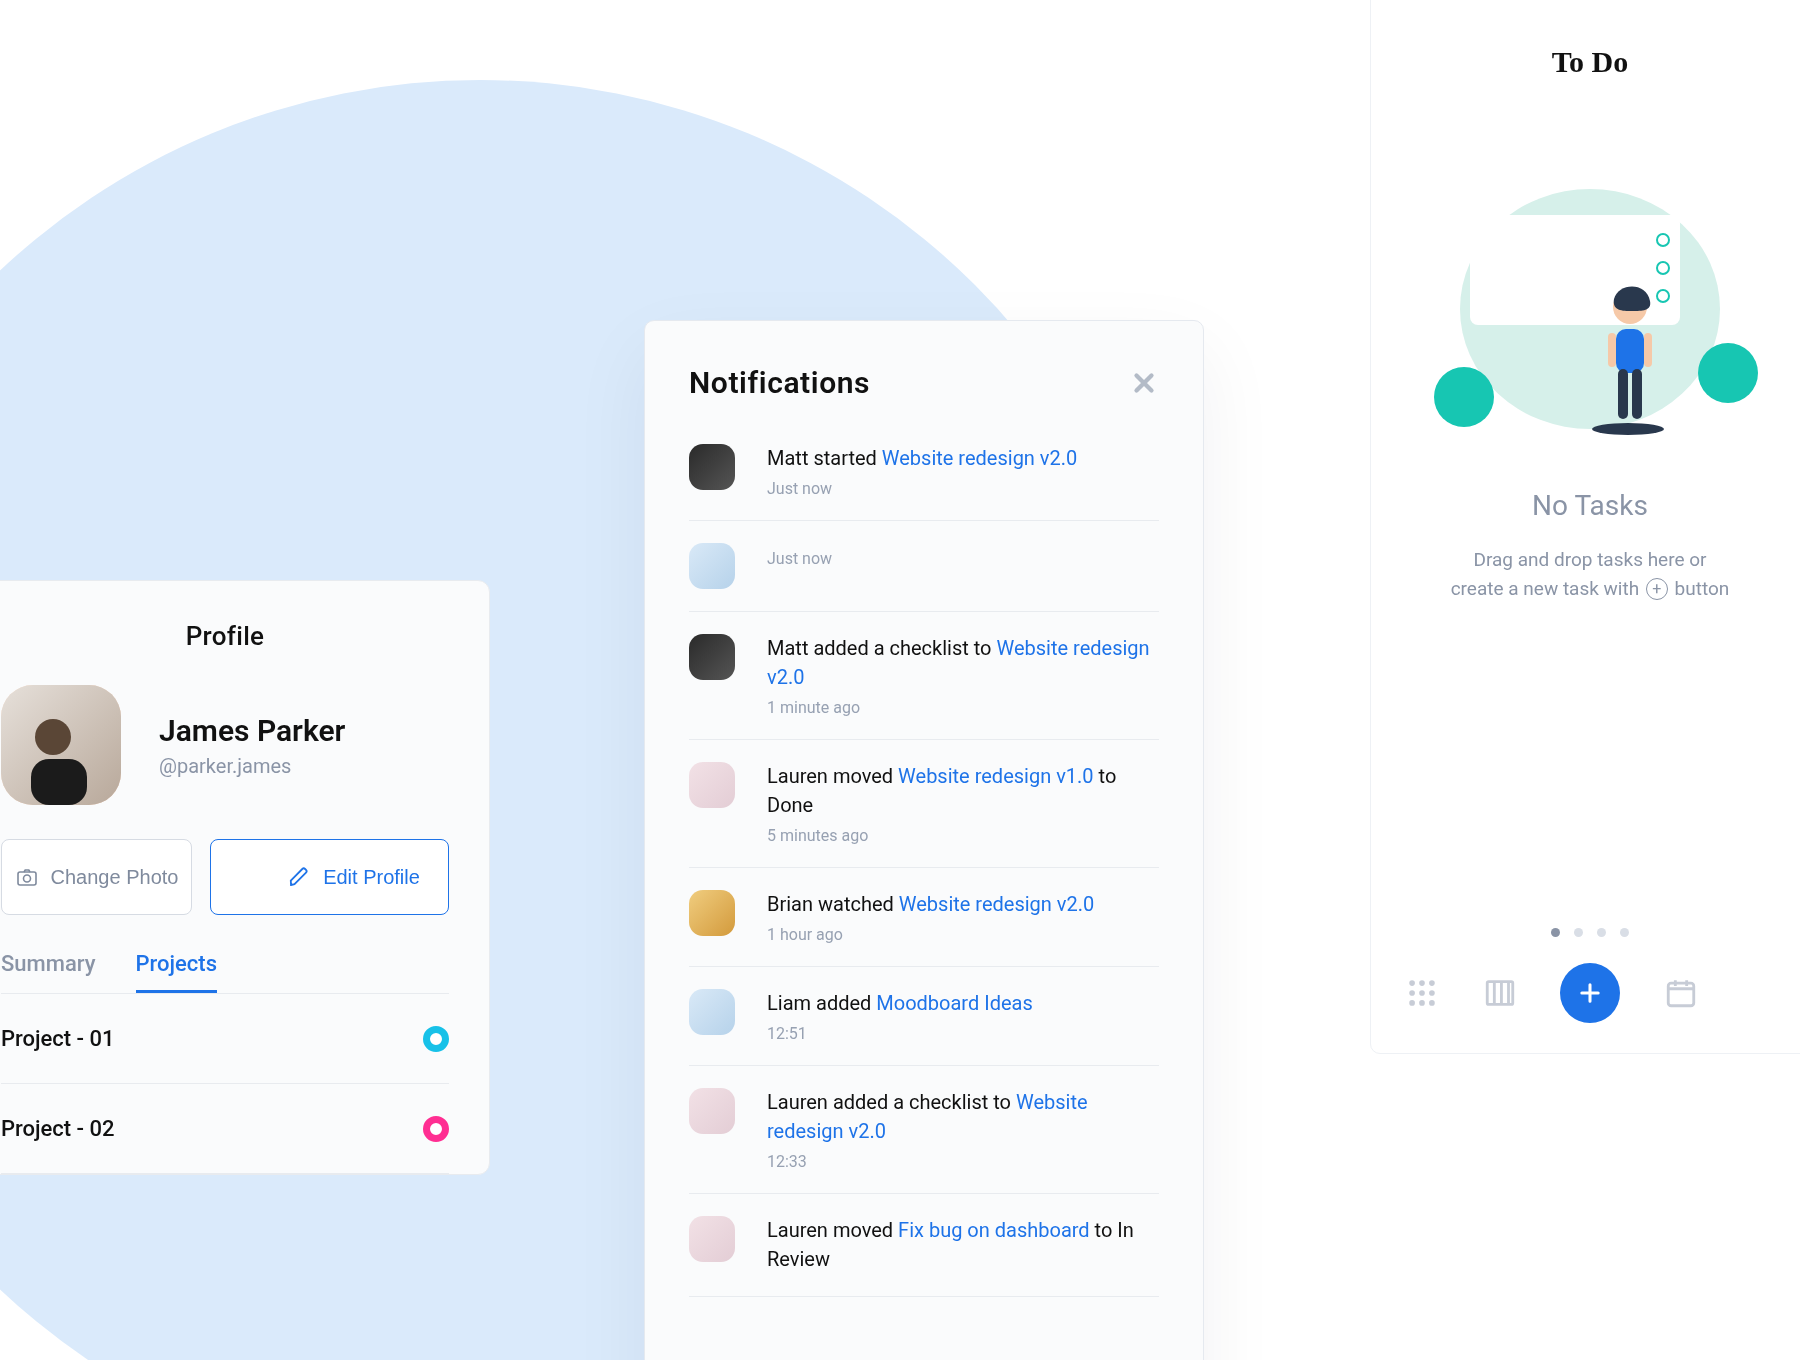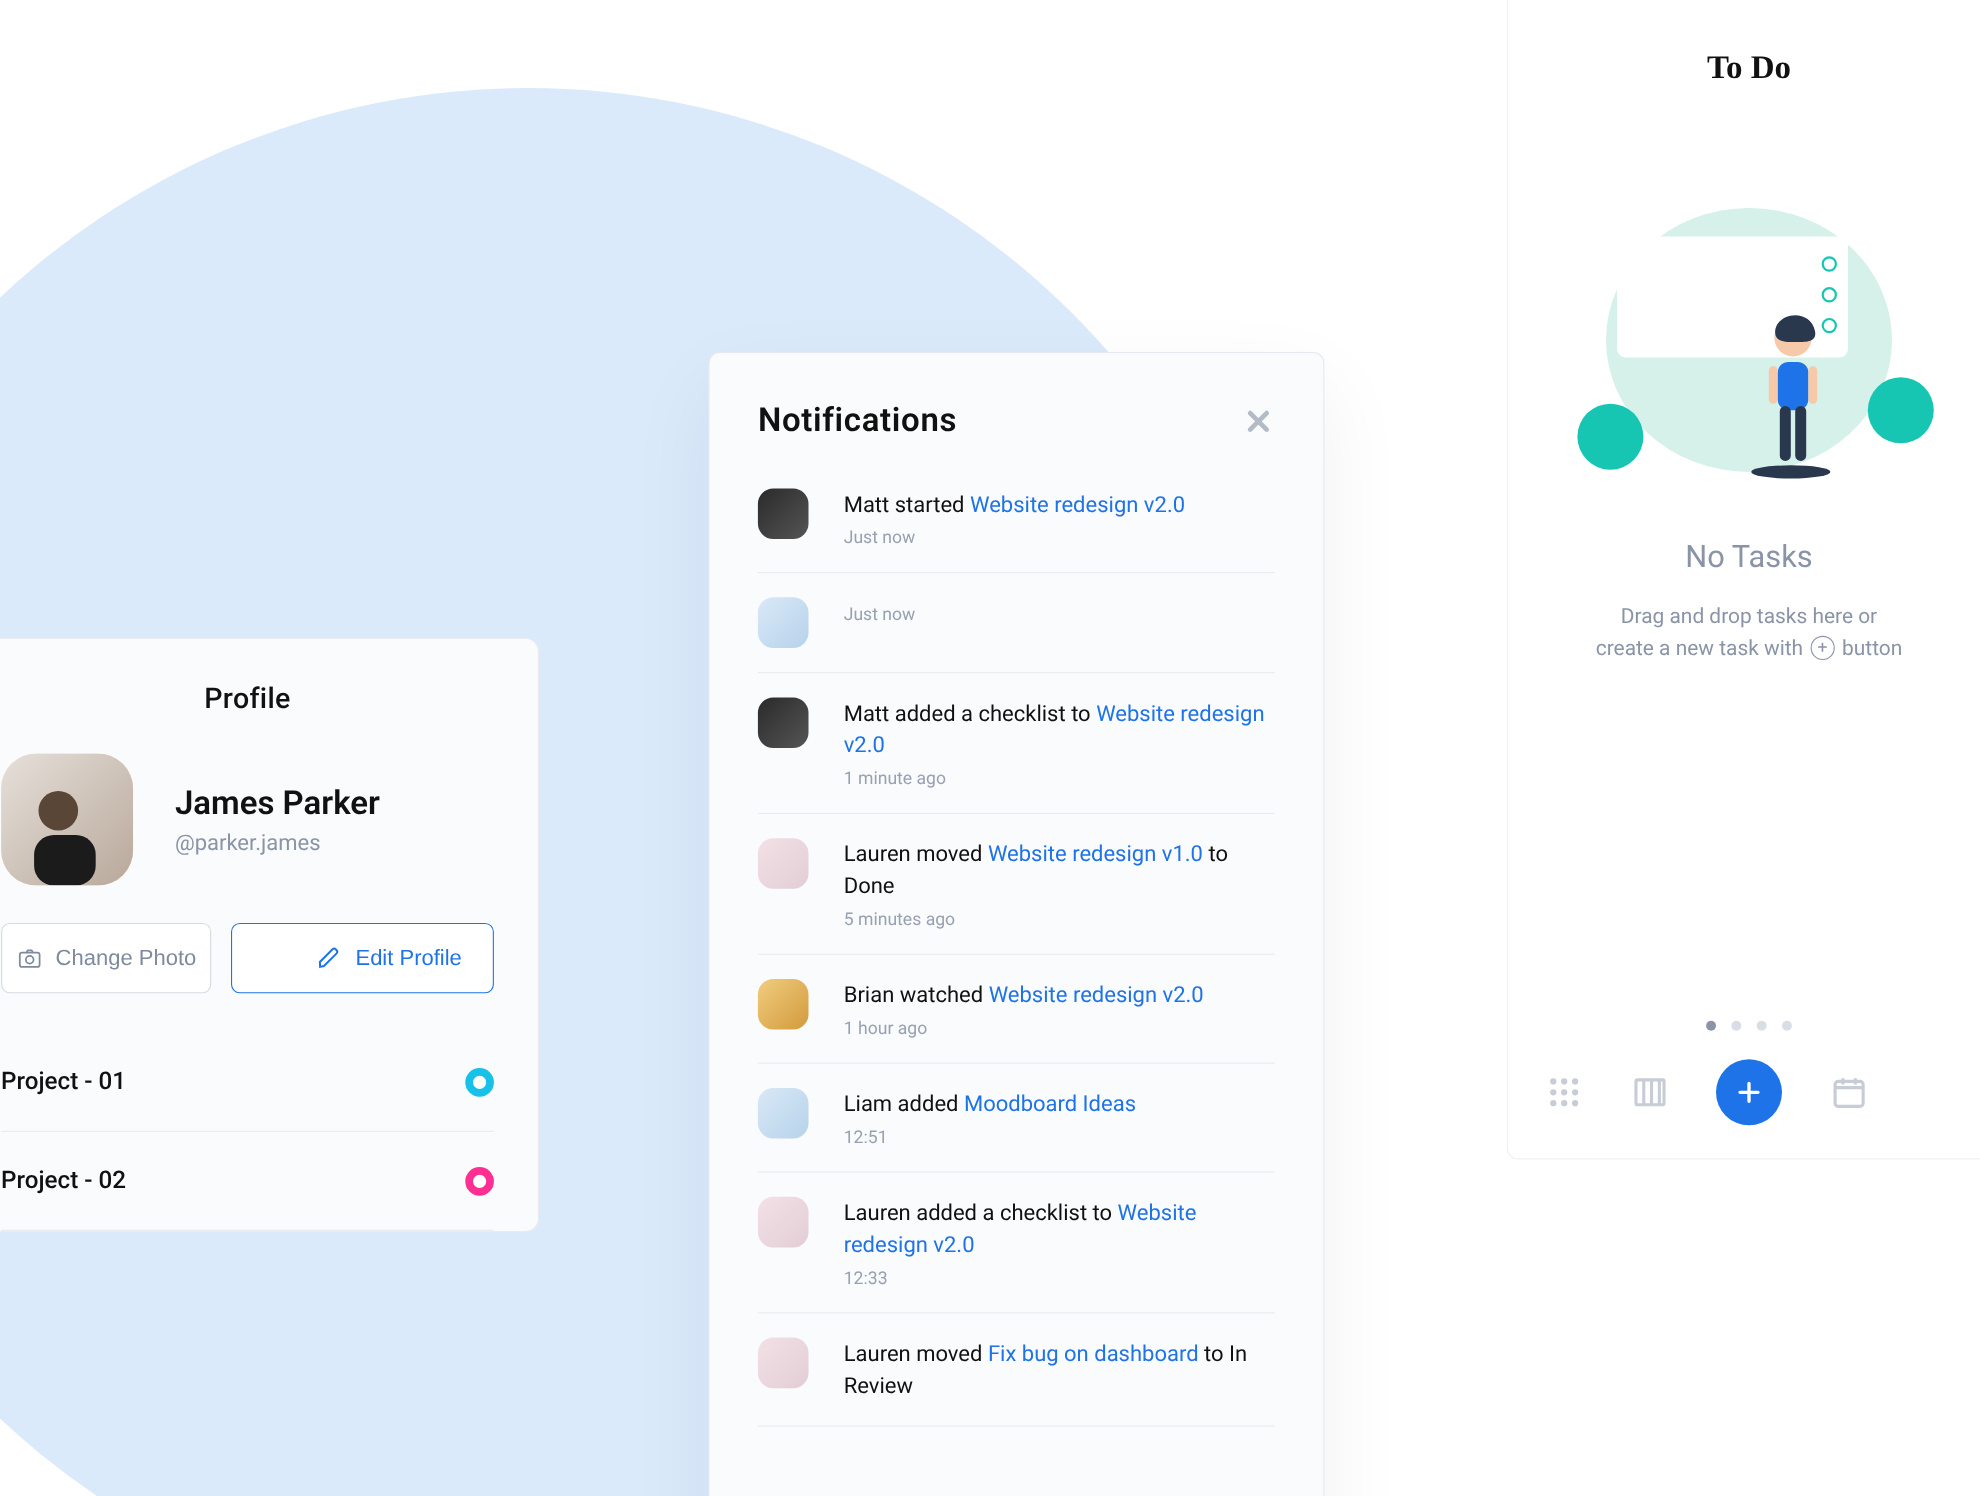--- a/index.html
+++ b/index.html
@@ -49,21 +49,21 @@
     width: 120px; height: 120px; border-radius: 32px; overflow: hidden; flex: 0 0 120px;
     background: linear-gradient(135deg,#ffe4d2,#f1c9b0);
     display:flex;align-items:center;justify-content:center;
   }
   .avatar-lg svg { width:100%; height:100%; }
   .profile-name { font-size: 30px; font-weight: 600; color:#111; }
   .profile-handle { font-size: 20px; color:#8a94a6; margin-top:6px; }
 
   .profile-buttons { display:flex; gap:18px; margin-bottom:36px; }
   .btn {
-    flex:1; height:64px; border:1.5px solid #d6dbe3; border-radius:8px;
+    flex:1; height:76px; border:1.5px solid #d6dbe3; border-radius:8px;
     display:flex; align-items:center; justify-content:center; gap:12px;
     font-size:20px; color:#7f8a9d; background:#fff; cursor:pointer;
   }
   .btn.primary { border-color:#1e73e8; color:#1e73e8; font-weight:500;padding-left:48px; }
   .btn svg { width:24px; height:24px; }
 
   .tabs { display:flex; gap:40px; border-bottom:1px solid #e8ebef; }
   .tab { font-size:22px; padding-bottom:14px; color:#111; cursor:pointer; font-weight:500; }
   .tab.active { color:#1e73e8; border-bottom:3px solid #1e73e8; }
   .tab.muted { color:#8a94a6; }
@@ -190,20 +190,24 @@
       <span>Change Photo</span>
     </button>
     <button class="btn primary">
       <svg viewBox="0 0 24 24" fill="none" stroke="currentColor" stroke-width="1.8">
         <path d="M4 20l3.5-.8L19 7.7a2 2 0 0 0 0-2.8l-.9-.9a2 2 0 0 0-2.8 0L3.8 15.5 4 20z"></path>
       </svg>
       <span>Edit Profile</span>
     </button>
   </div>
 
+  <div class="tabs">
+    <div class="tab muted">Summary</div>
+    <div class="tab active">Projects</div>
+  </div>
 
   <div id="project-list">
       <div class="project-row">
         <span>Project - 01</span>
         <span class="donut teal"></span>
       </div>
       <div class="project-row">
         <span>Project - 02</span>
         <span class="donut pink"></span>
       </div>

